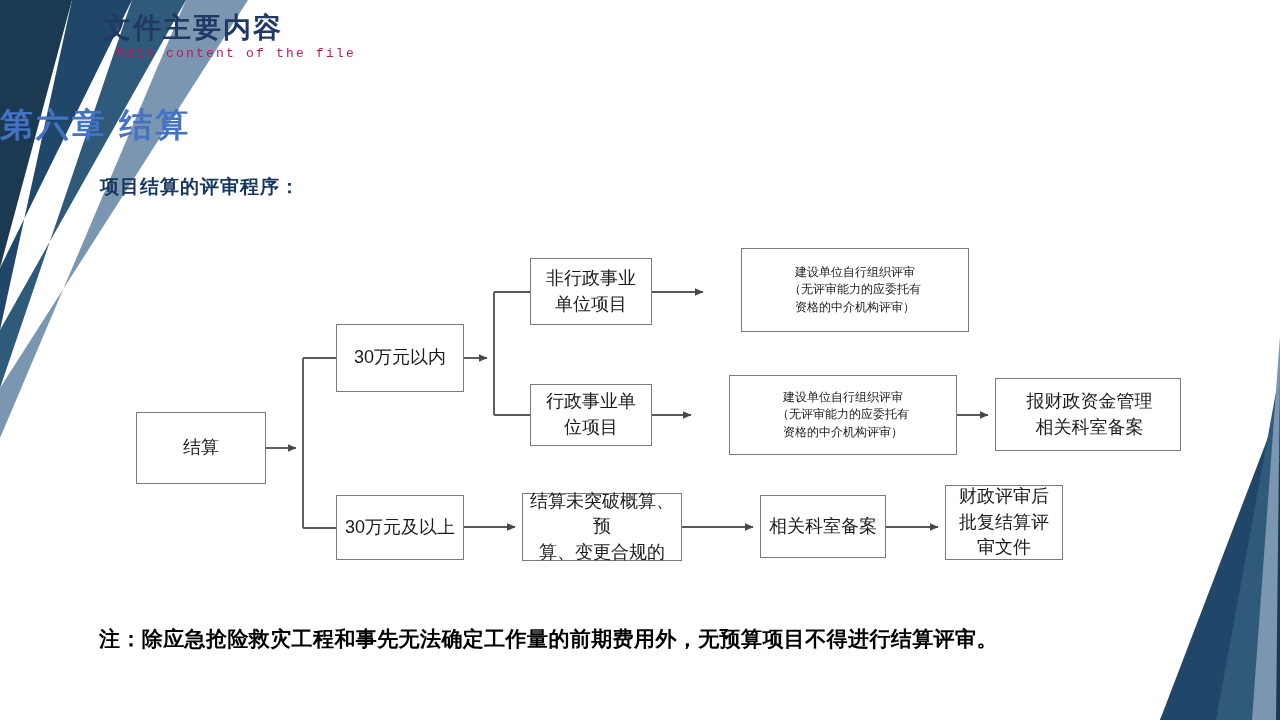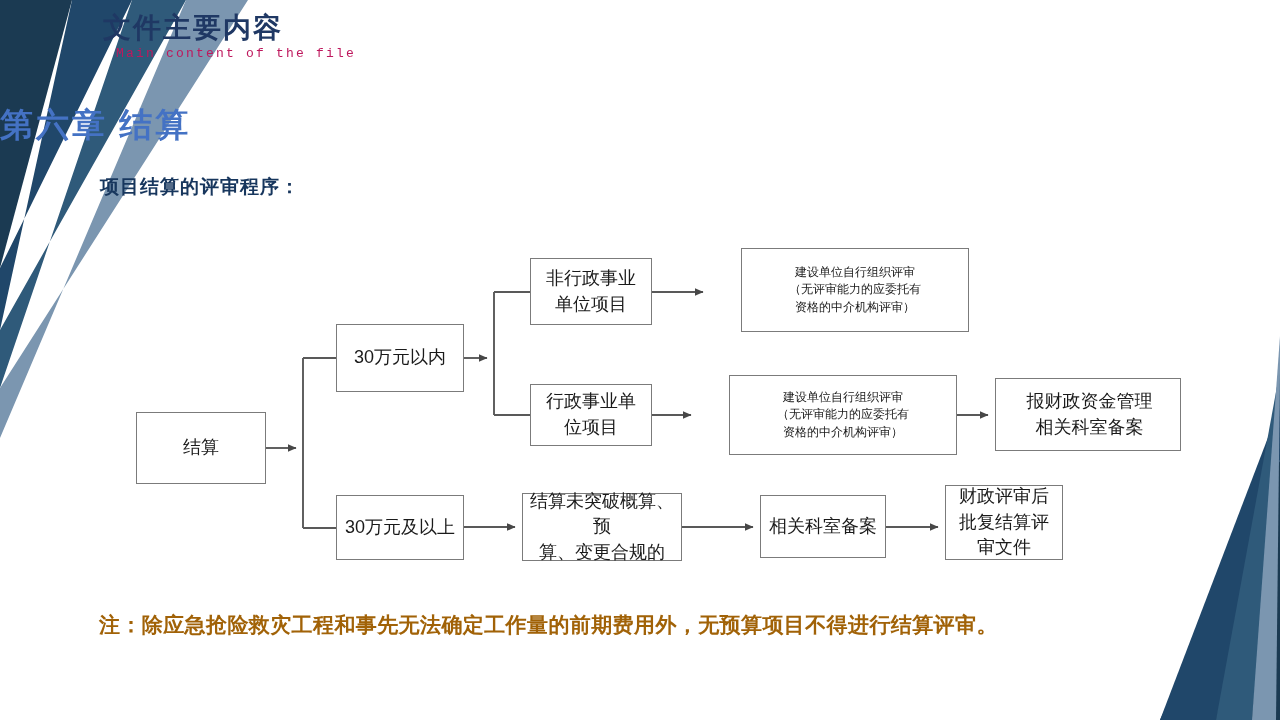--- a/index.html
+++ b/index.html
@@ -107,24 +107,24 @@
     position: absolute;
     left: 0; top: 0;
     width: 1280px; height: 720px;
     pointer-events: none;
   }
 
   
   .footer-note {
     position: absolute;
     left: 99px;
-    top: 611px;
+    top: 625px;
     font-size: 21px;
     font-weight: 700;
-    color: #a16207;
+    color: #000000;
     letter-spacing: 0.4px;
     white-space: nowrap;
   }
 </style>
 </head>
 <body>
 
 <div id="slide">
 
   <svg class="deco-svg" viewBox="0 0 1280 720" preserveAspectRatio="none">

